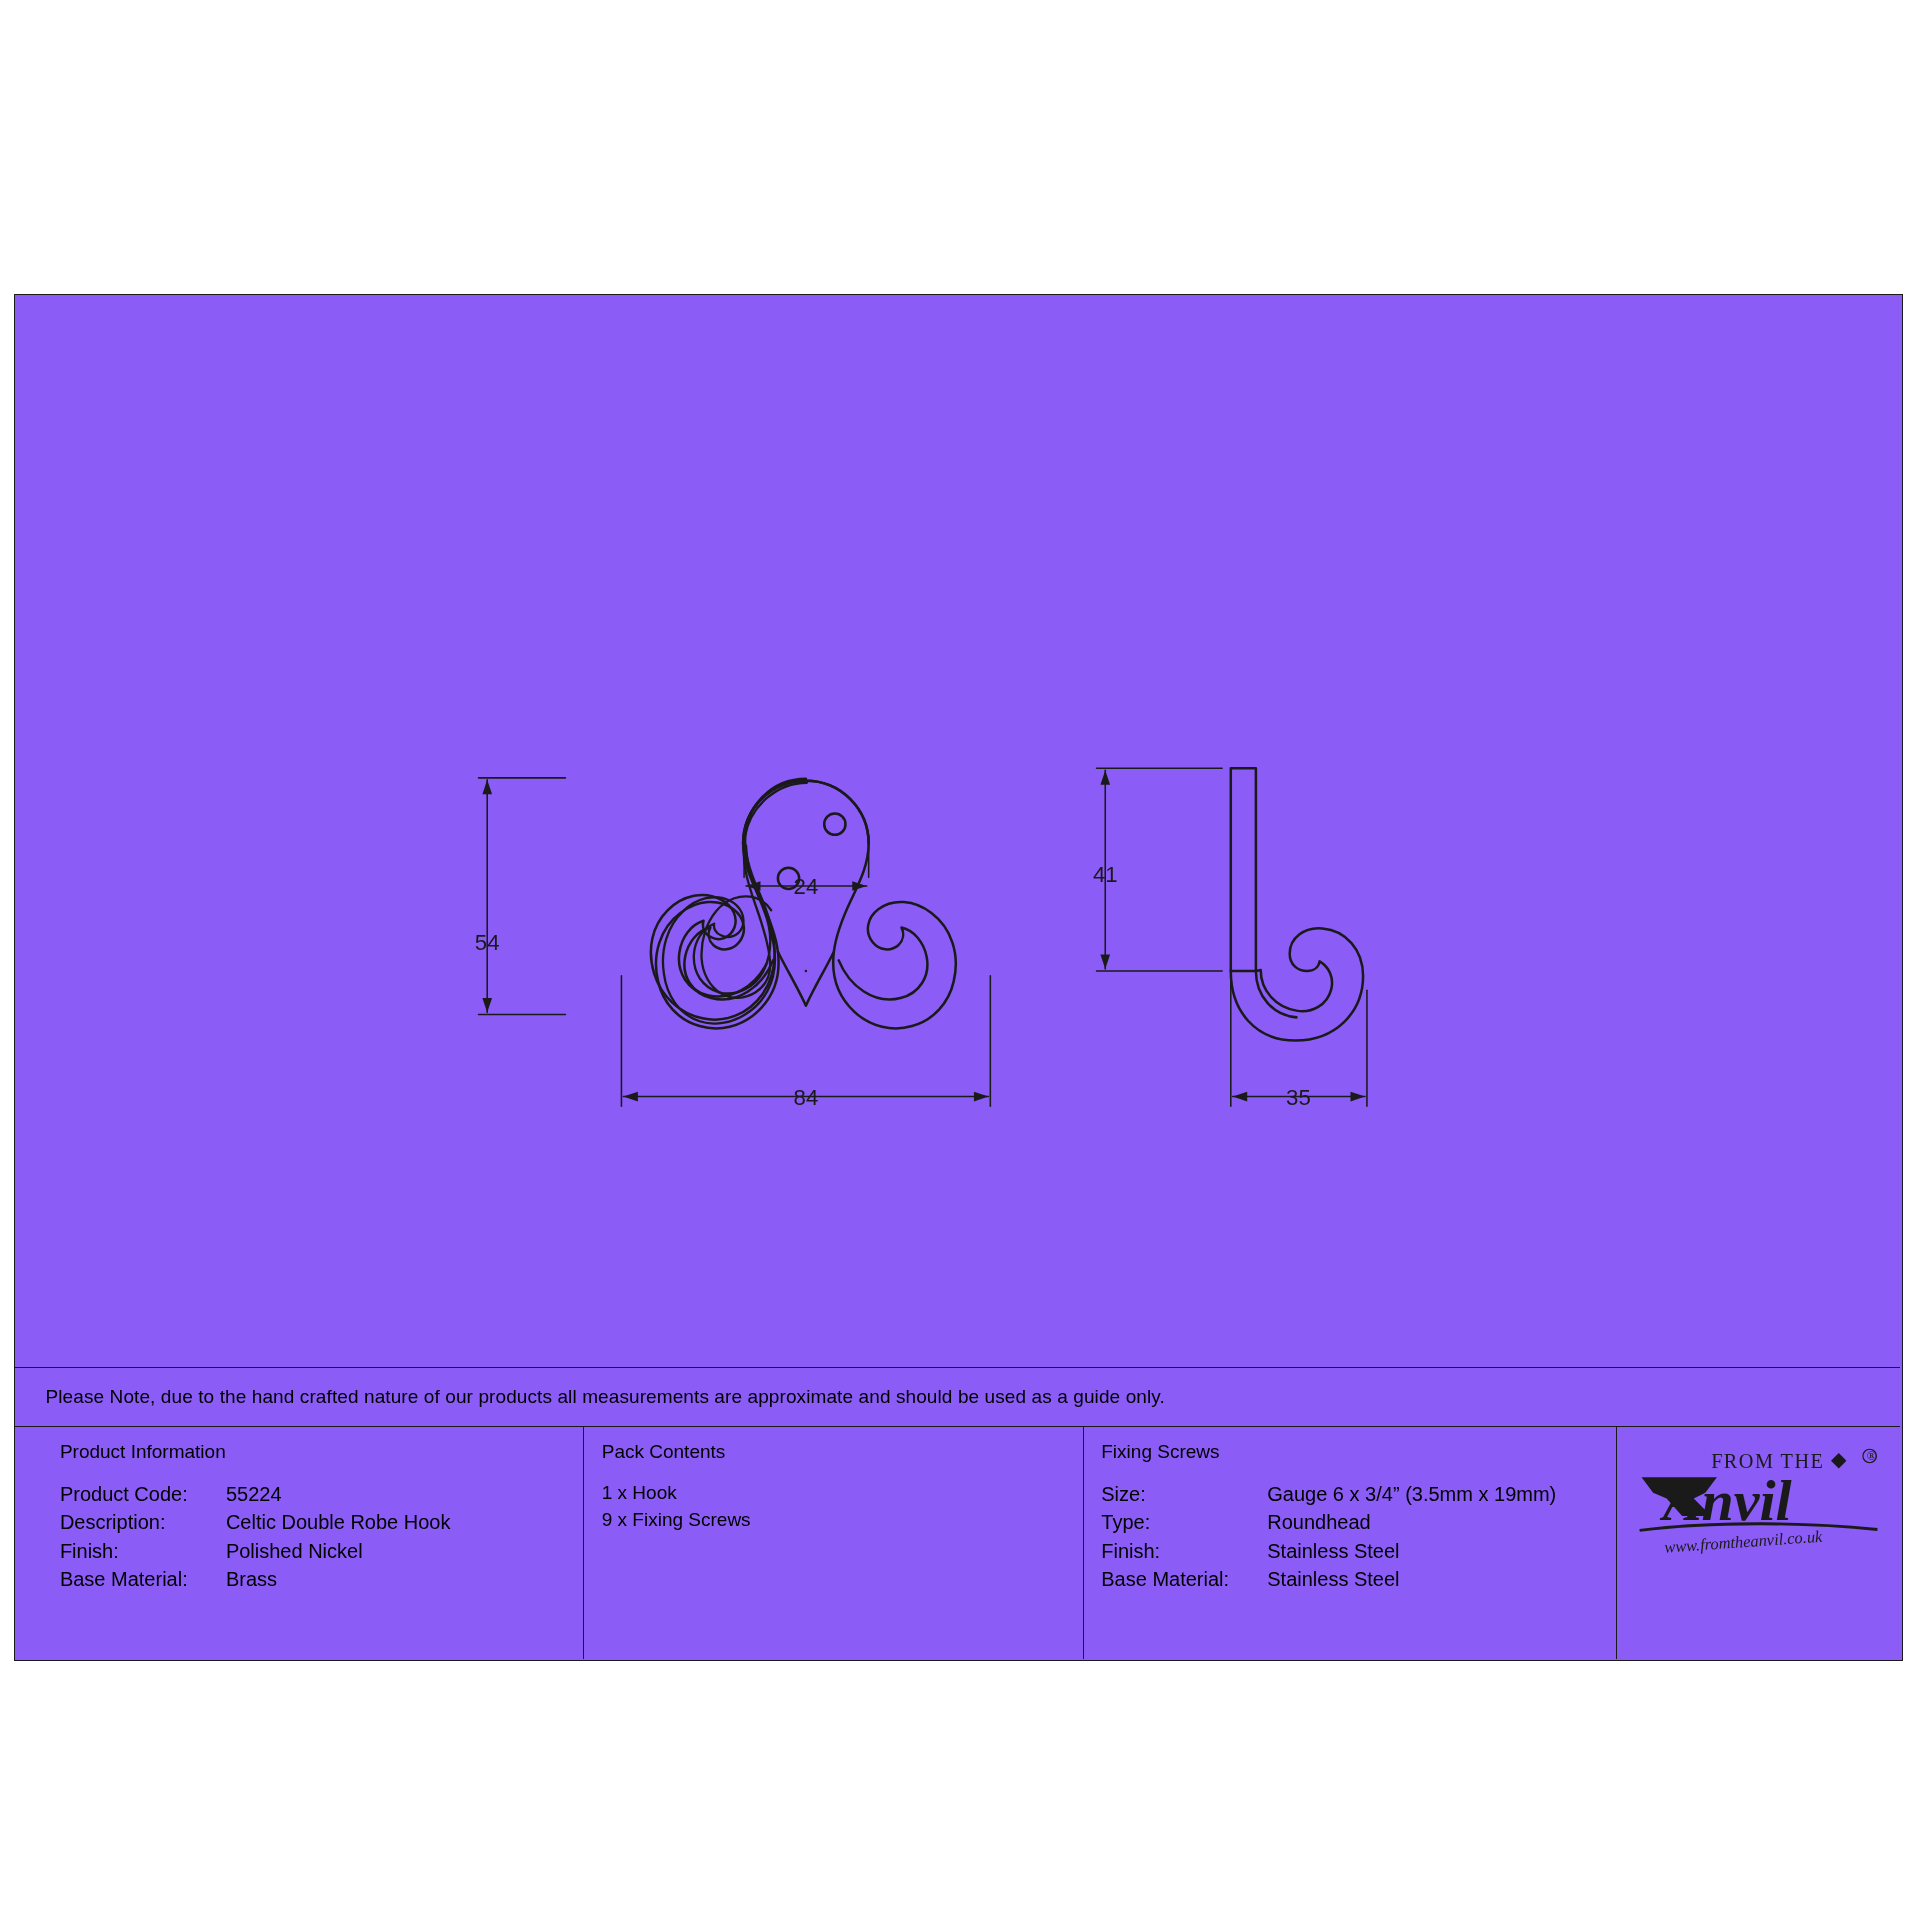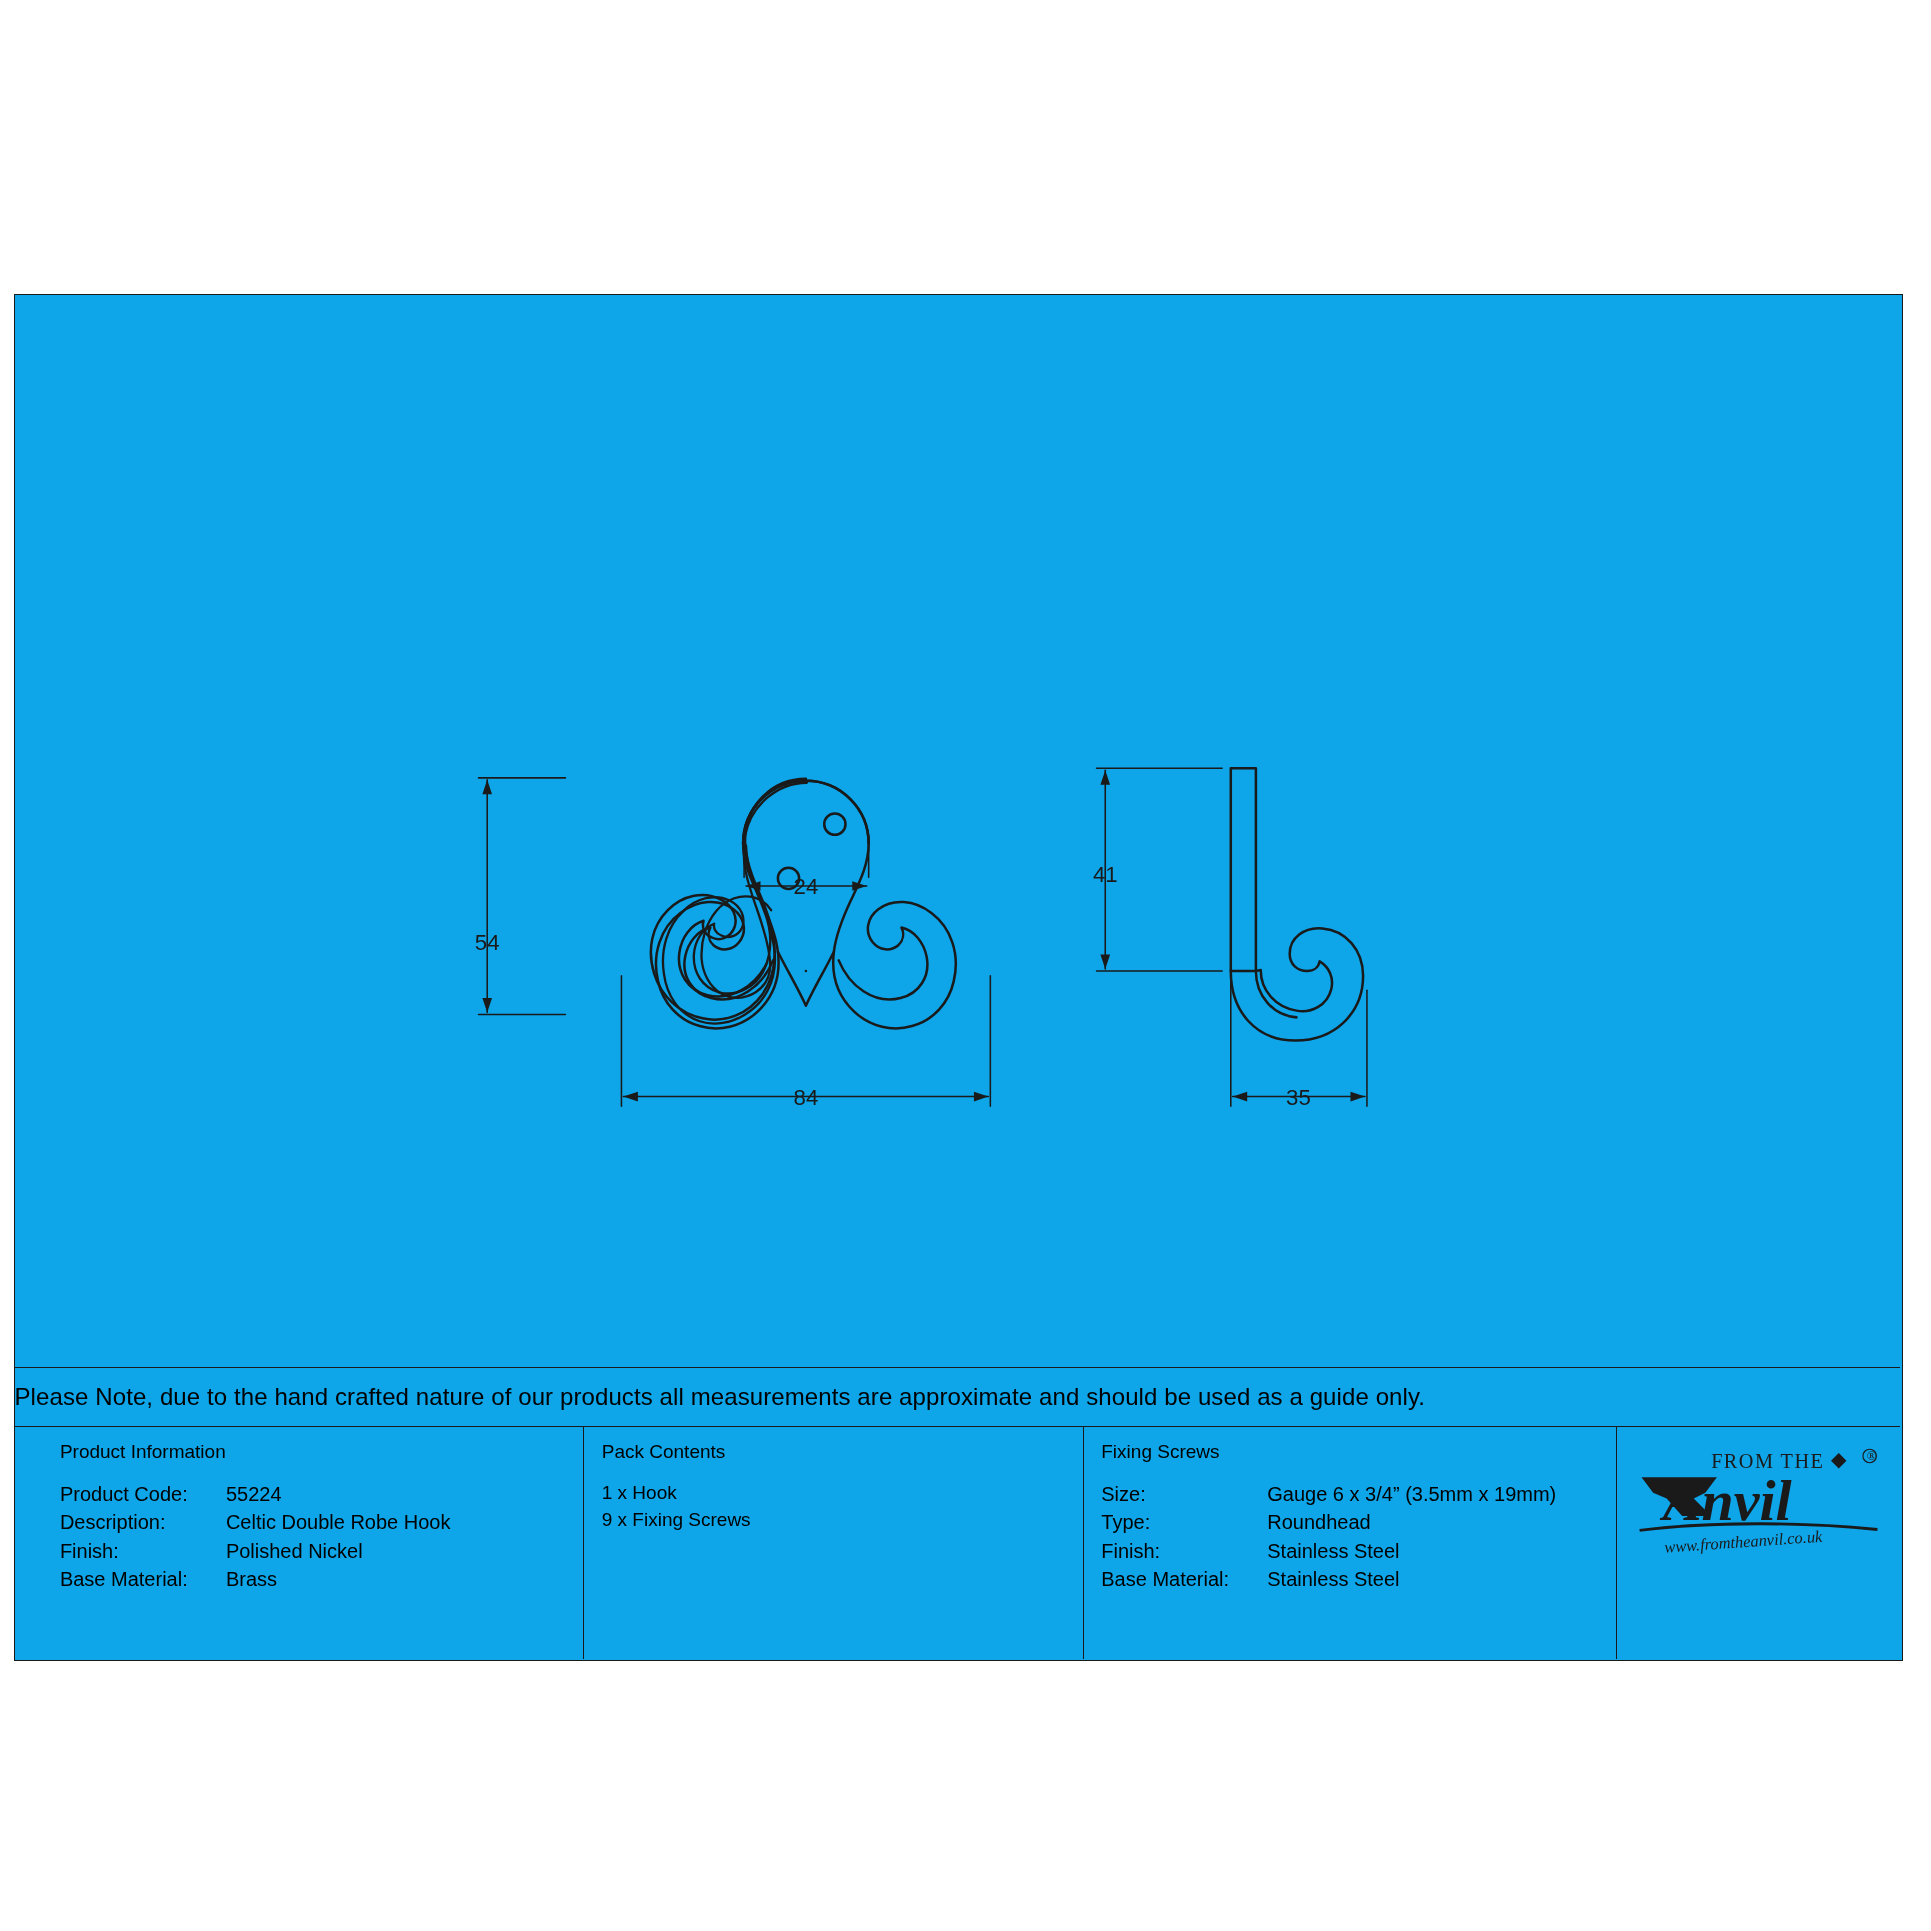--- a/index.html
+++ b/index.html
@@ -16,21 +16,21 @@
     overflow: hidden;
   }
   .sheet {
     position: absolute;
     left: 13.5px;
     top: 294px;
     width: 1889px;
     height: 1367px;
     border: 1.9px solid #1a1a1a;
     box-sizing: border-box;
-    background: #0ea5e9;
+    background: #8b5cf6;
   }
   .drawing-area {
     position: absolute;
     left: 0;
     top: 0;
     width: 1885px;
     height: 1072px;
   }
   .drawing-area svg {
     display: block;
@@ -42,22 +42,22 @@
     top: 1072px;
     width: 1885px;
     height: 60px;
     border-top: 1.9px solid #1a1a1a;
     border-bottom: 1.9px solid #1a1a1a;
     box-sizing: border-box;
     display: flex;
     align-items: center;
   }
   .note-text {
-    padding-left: 0;
-    font-size: 24px;
+    padding-left: 31px;
+    font-size: 19px;
     letter-spacing: 0.1px;
   }
   .info-row {
     position: absolute;
     left: 0;
     top: 1132px;
     width: 1885px;
     height: 232px;
     display: flex;
     box-sizing: border-box;

